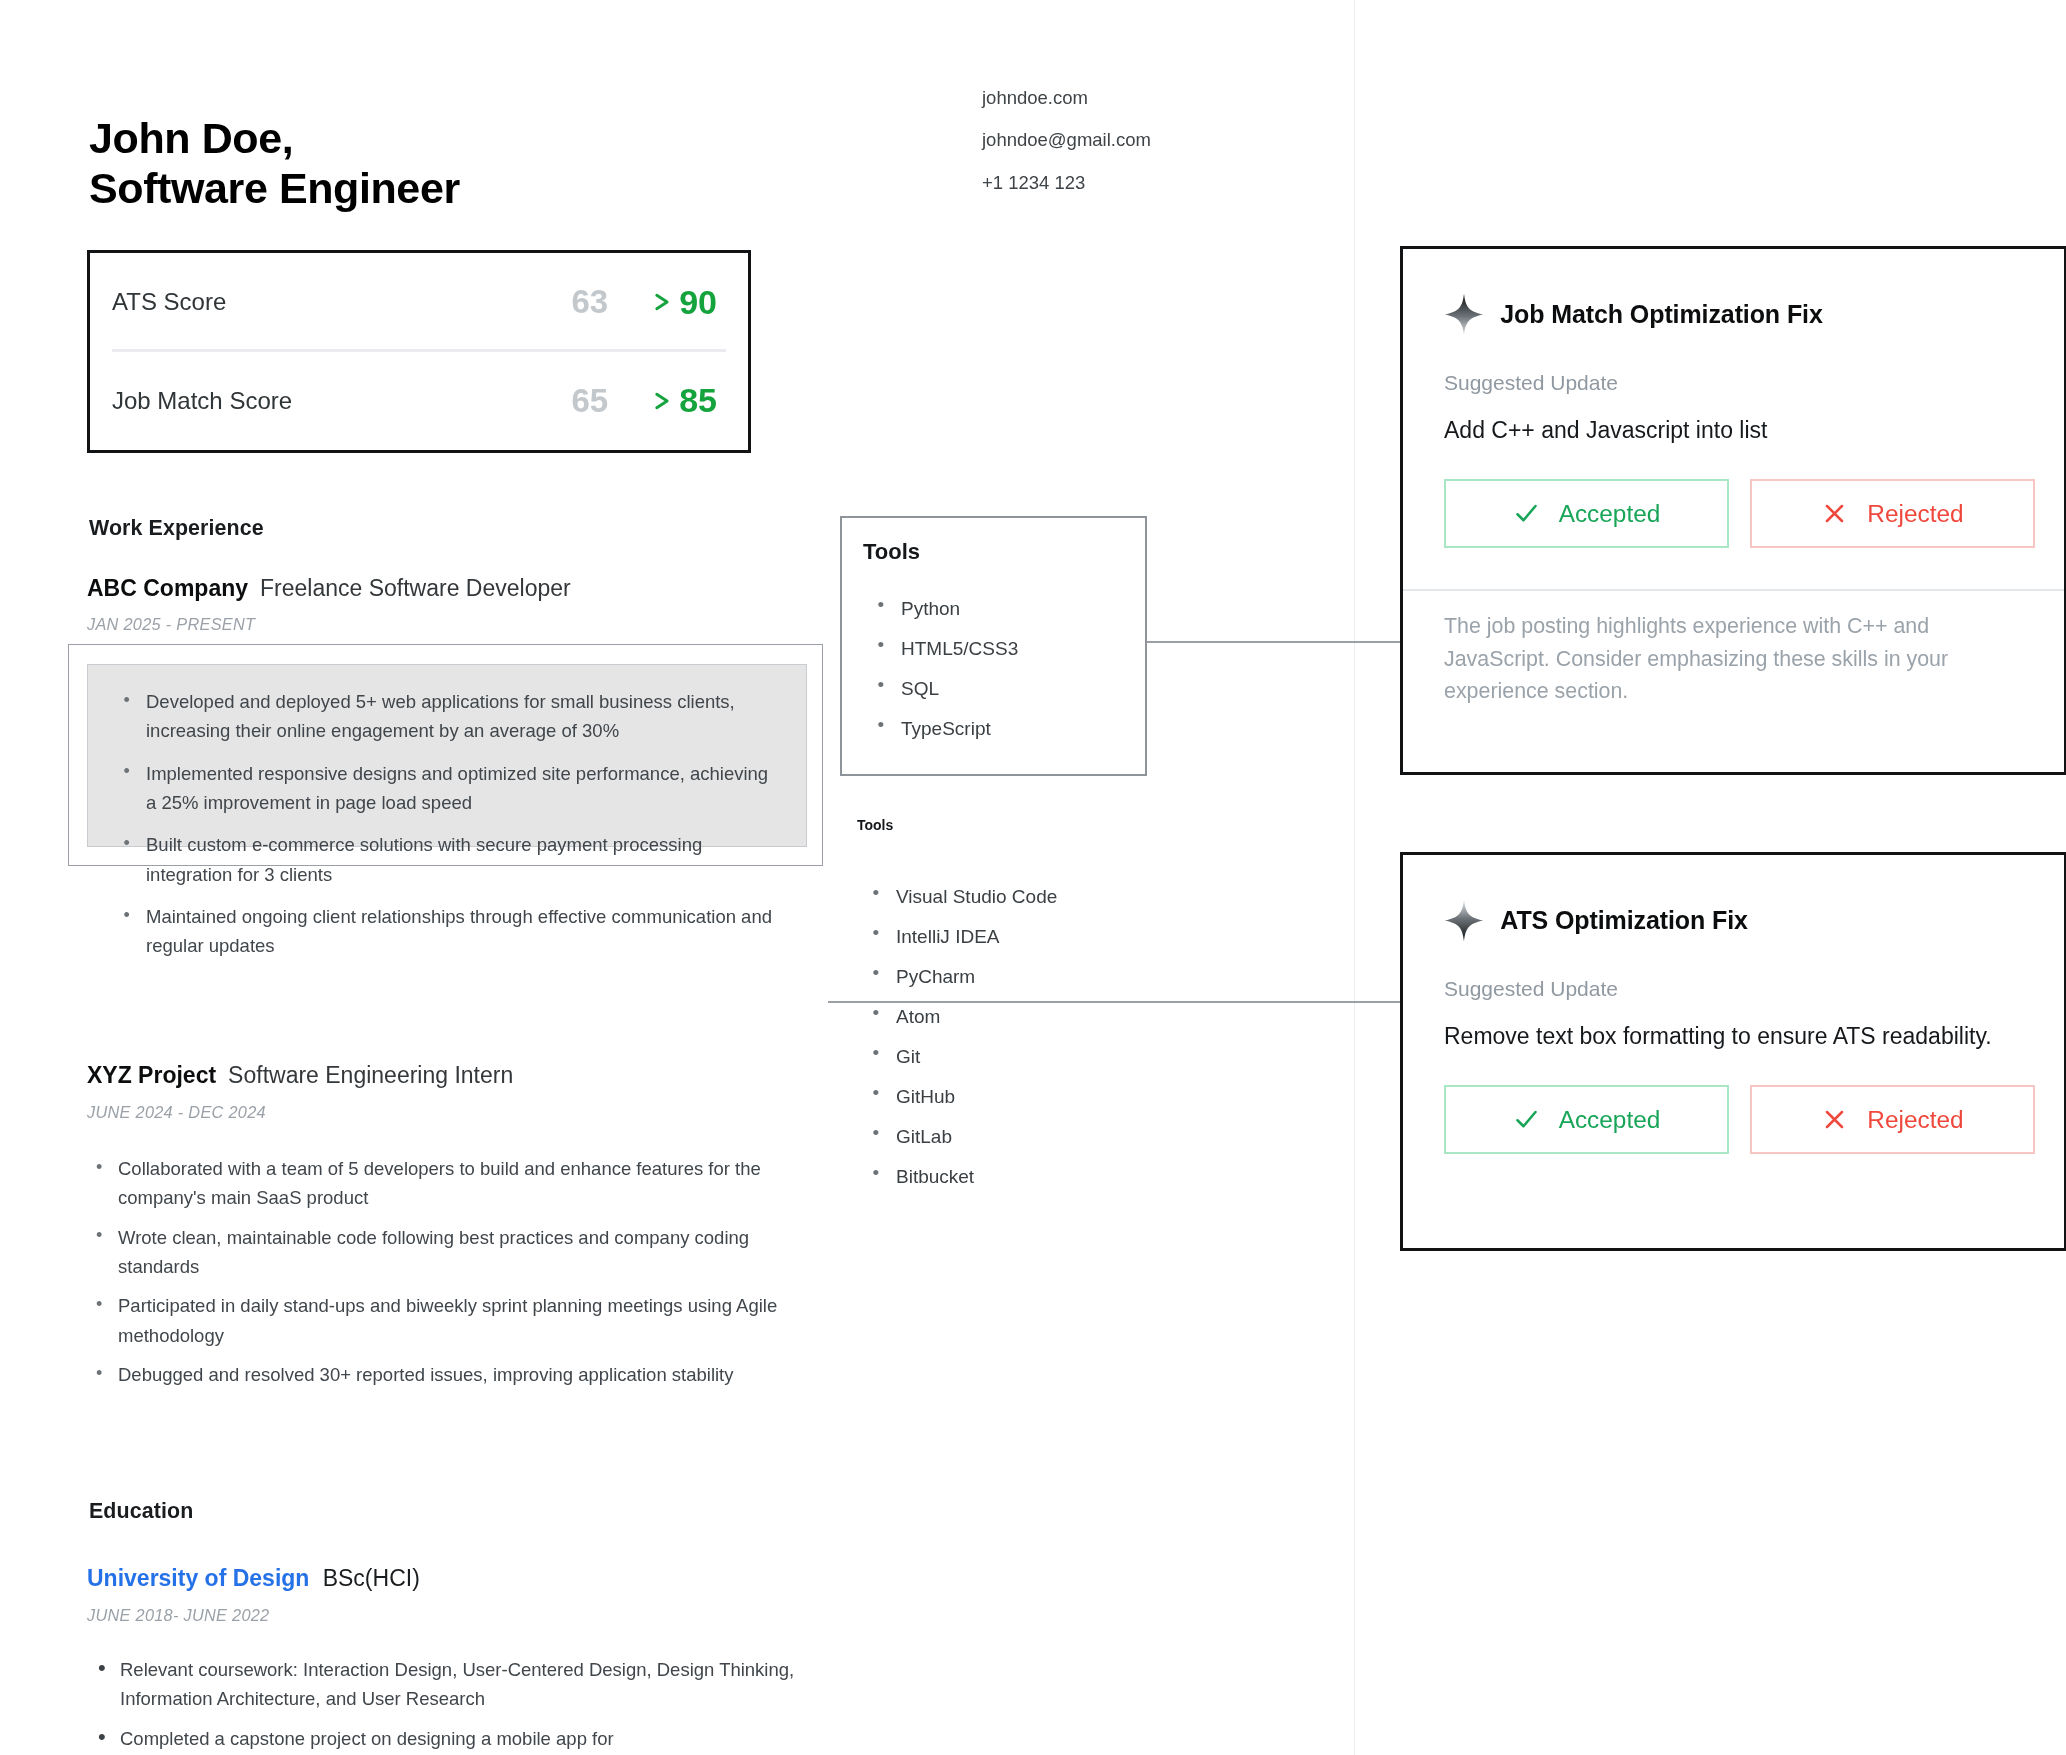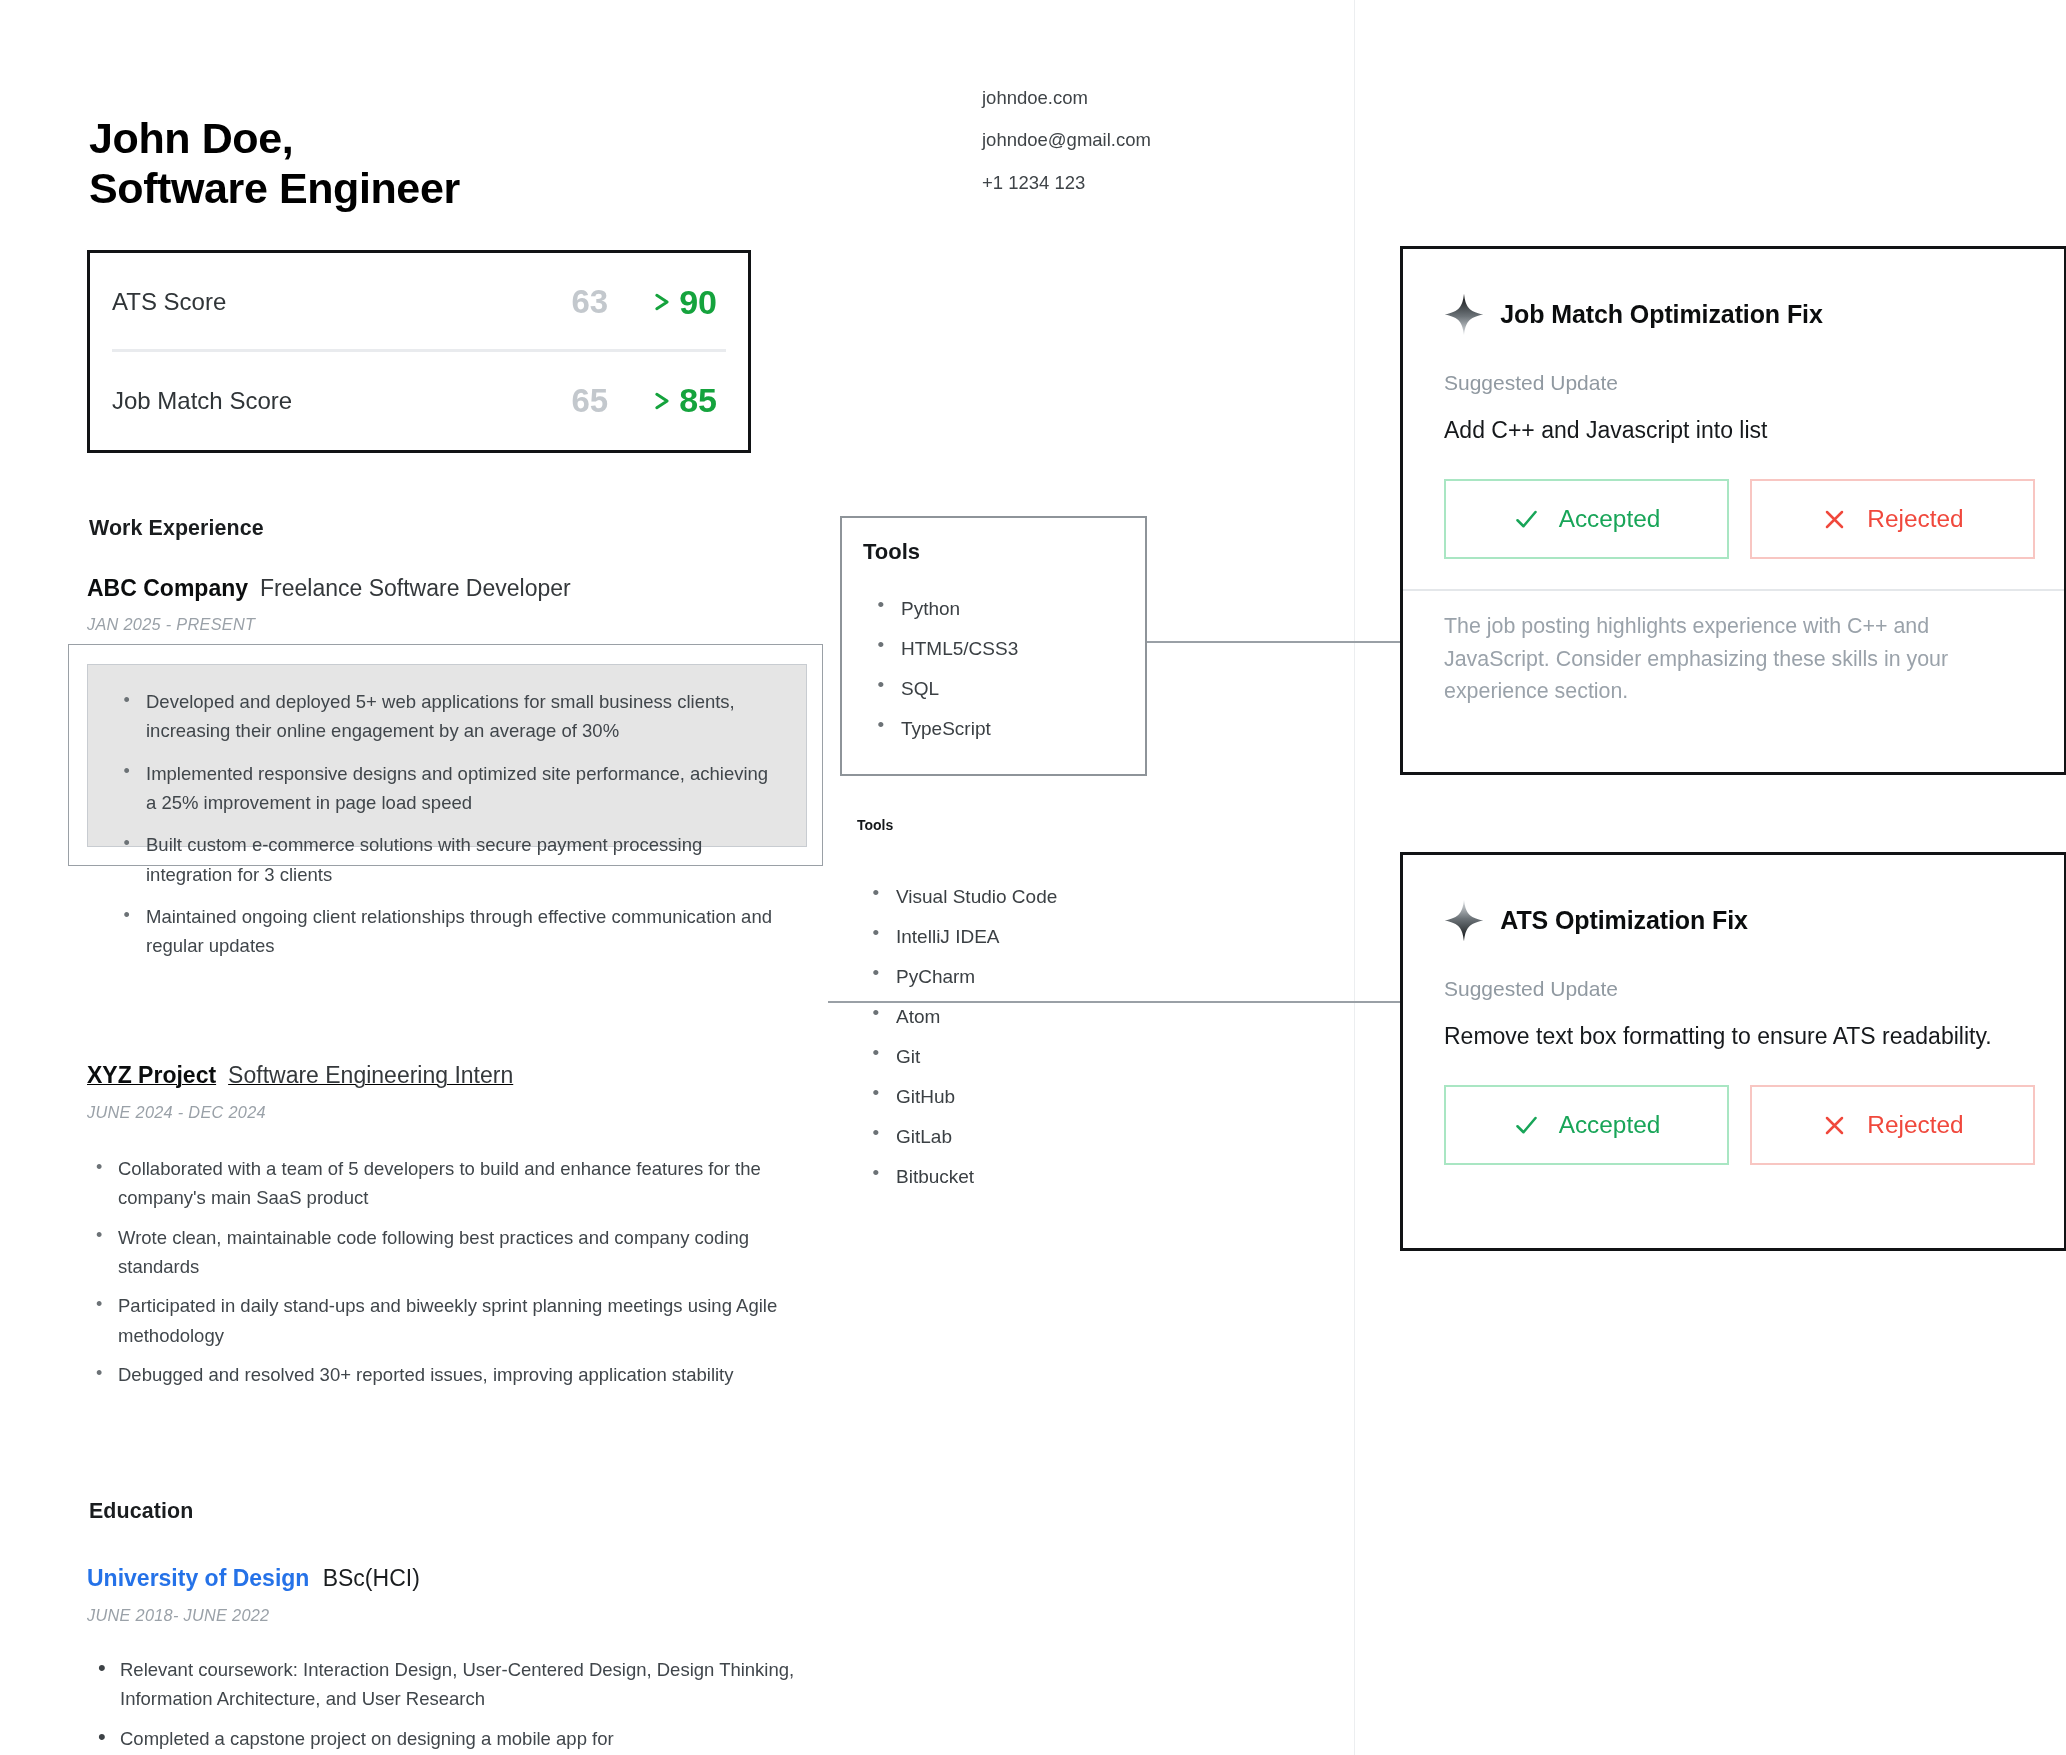--- a/index.html
+++ b/index.html
@@ -350,21 +350,21 @@
     color: #16191c;
     line-height: 1.4;
   }
   .fix-actions {
     display: flex;
     gap: 21px;
     padding: 33px 0 0 41px;
   }
   .action-btn {
     width: 285px;
-    height: 80px;
+    height: 69px;
     box-sizing: border-box;
     display: flex;
     align-items: center;
     justify-content: center;
     gap: 19px;
     background: #ffffff;
     border: 2.2px solid #a9e6c3;
     cursor: pointer;
   }
   .action-btn.reject { border-color: #f8c6c2; }
@@ -463,21 +463,21 @@
     <div id="highlight-inner">
       <ul class="hl-list">
         <li>Developed and deployed 5+ web applications for small business clients, increasing their online engagement by an average of 30%</li>
         <li>Implemented responsive designs and optimized site performance, achieving a 25% improvement in page load speed</li>
         <li>Built custom e-commerce solutions with secure payment processing integration for 3 clients</li>
         <li>Maintained ongoing client relationships through effective communication and regular updates</li>
       </ul>
     </div>
   </div>
 
-  <div class="job-title-row" style="left:87px; top:1062px;text-decoration:underline;">
+  <div class="job-title-row" style="left:87px; top:1062px;">
     <span class="job-company">XYZ Project</span><span class="job-role">Software Engineering Intern</span>
   </div>
   <div class="job-dates" style="left:87px; top:1103px;">JUNE 2024 - DEC 2024</div>
 
   <ul class="plain-list" style="left:96px; top:1154px; width:720px;">
     <li>Collaborated with a team of 5 developers to build and enhance features for the company's main SaaS product</li>
     <li>Wrote clean, maintainable code following best practices and company coding standards</li>
     <li>Participated in daily stand-ups and biweekly sprint planning meetings using Agile methodology</li>
     <li>Debugged and resolved 30+ reported issues, improving application stability</li>
   </ul>

